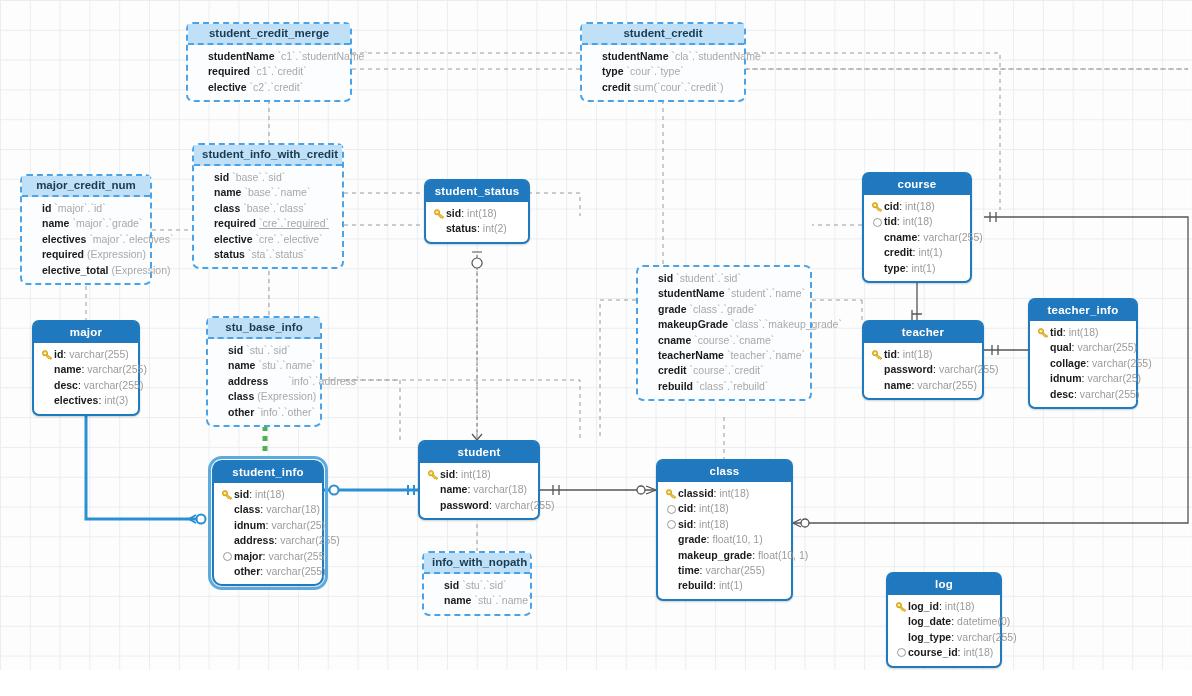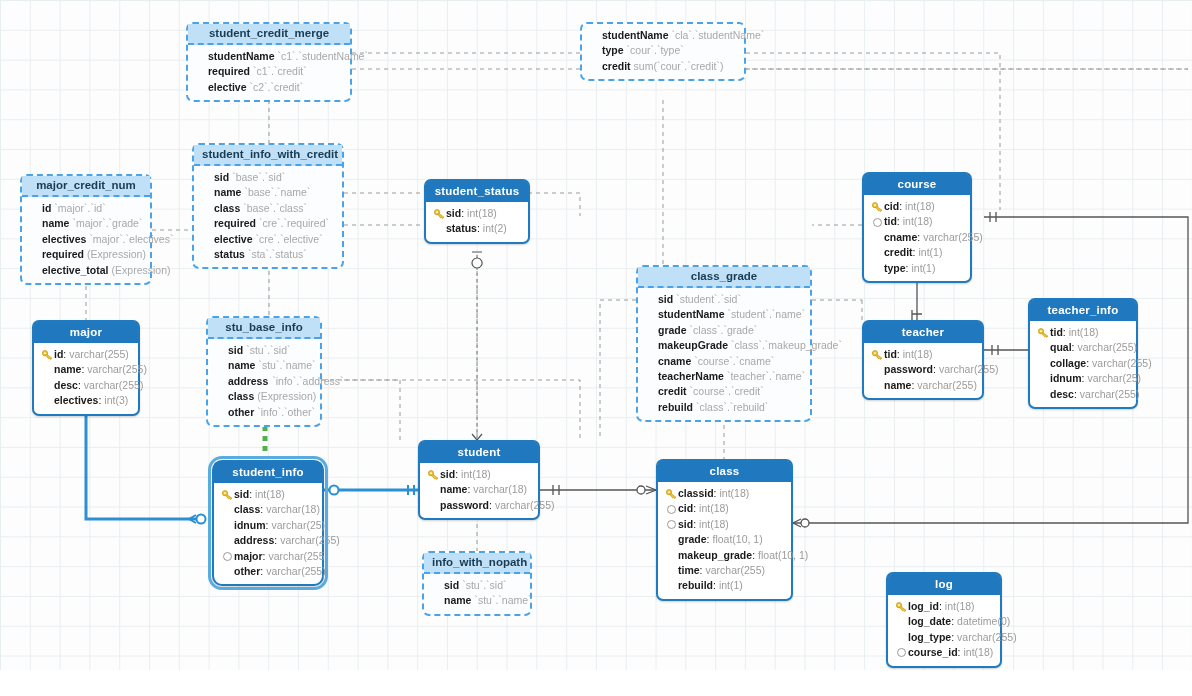--- a/index.html
+++ b/index.html
@@ -174,20 +174,21 @@
             <span class="ty src" style="margin-left: 3px;">`c1`.`credit`</span>
           </div>
           <div class="fld">
             <span class="gutter"></span>
             <span class="nm">elective</span>
             <span class="ty src" style="margin-left: 3px;">`c2`.`credit`</span>
           </div>
         </div>
       </div>
       <div class="tbl view" style="left: 580px; top: 22px; width: 166px;">
+        <div class="hdr">student_credit</div>
         <div class="body">
           <div class="fld">
             <span class="gutter"></span>
             <span class="nm">studentName</span>
             <span class="ty src" style="margin-left: 3px;">`cla`.`studentName`</span>
           </div>
           <div class="fld">
             <span class="gutter"></span>
             <span class="nm">type</span>
             <span class="ty src" style="margin-left: 3px;">`cour`.`type`</span>
@@ -213,21 +214,21 @@
             <span class="ty src" style="margin-left: 3px;">`base`.`name`</span>
           </div>
           <div class="fld">
             <span class="gutter"></span>
             <span class="nm">class</span>
             <span class="ty src" style="margin-left: 3px;">`base`.`class`</span>
           </div>
           <div class="fld">
             <span class="gutter"></span>
             <span class="nm">required</span>
-            <span class="ty src" style="margin-left: 3px;">`cre`.`required`</span>
+            <span class="ty src" style="margin-left: 3px; text-decoration: underline;">`cre`.`required`</span>
           </div>
           <div class="fld">
             <span class="gutter"></span>
             <span class="nm">elective</span>
             <span class="ty src" style="margin-left: 3px;">`cre`.`elective`</span>
           </div>
           <div class="fld">
             <span class="gutter"></span>
             <span class="nm">status</span>
             <span class="ty src" style="margin-left: 3px;">`sta`.`status`</span>
@@ -324,21 +325,20 @@
           </div>
           <div class="fld">
             <span class="gutter"></span>
             <span class="nm">type</span>
             <span class="sep">:</span>
             <span class="ty" style="margin-left: 3px;">int(1)</span>
           </div>
         </div>
       </div>
       <div class="tbl view" style="left: 636px; top: 265px; width: 176px;">
-        <div class="hdr">class_grade</div>
         <div class="body">
           <div class="fld">
             <span class="gutter"></span>
             <span class="nm">sid</span>
             <span class="ty src" style="margin-left: 3px;">`student`.`sid`</span>
           </div>
           <div class="fld">
             <span class="gutter"></span>
             <span class="nm">studentName</span>
             <span class="ty src" style="margin-left: 3px;">`student`.`name`</span>
@@ -489,21 +489,21 @@
             <span class="ty src" style="margin-left: 3px;">`stu`.`sid`</span>
           </div>
           <div class="fld">
             <span class="gutter"></span>
             <span class="nm">name</span>
             <span class="ty src" style="margin-left: 3px;">`stu`.`name`</span>
           </div>
           <div class="fld">
             <span class="gutter"></span>
             <span class="nm">address</span>
-            <span class="ty src" style="margin-left: 4px;">`info`.`address`</span>
+            <span class="ty src" style="margin-left: 20px;">`info`.`address`</span>
           </div>
           <div class="fld">
             <span class="gutter"></span>
             <span class="nm">class</span>
             <span class="ty src" style="margin-left: 3px;">(Expression)</span>
           </div>
           <div class="fld">
             <span class="gutter"></span>
             <span class="nm">other</span>
             <span class="ty src" style="margin-left: 3px;">`info`.`other`</span>

